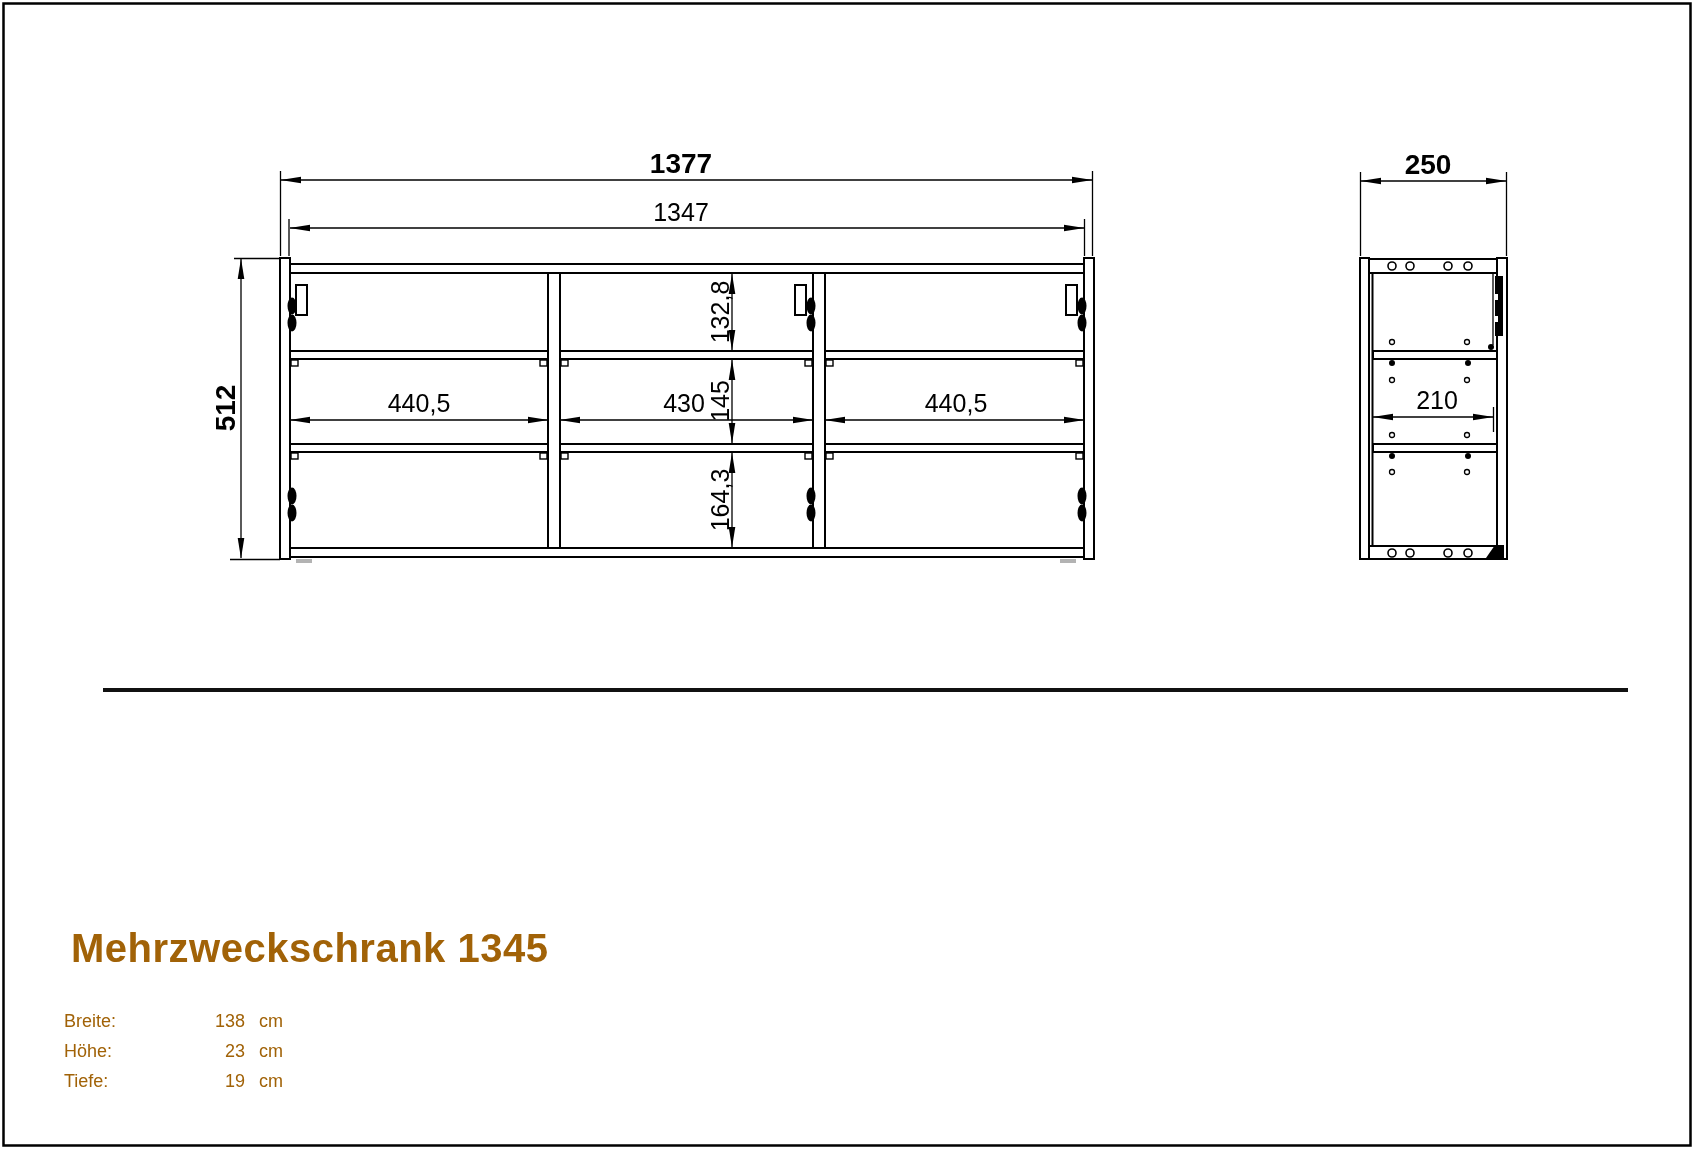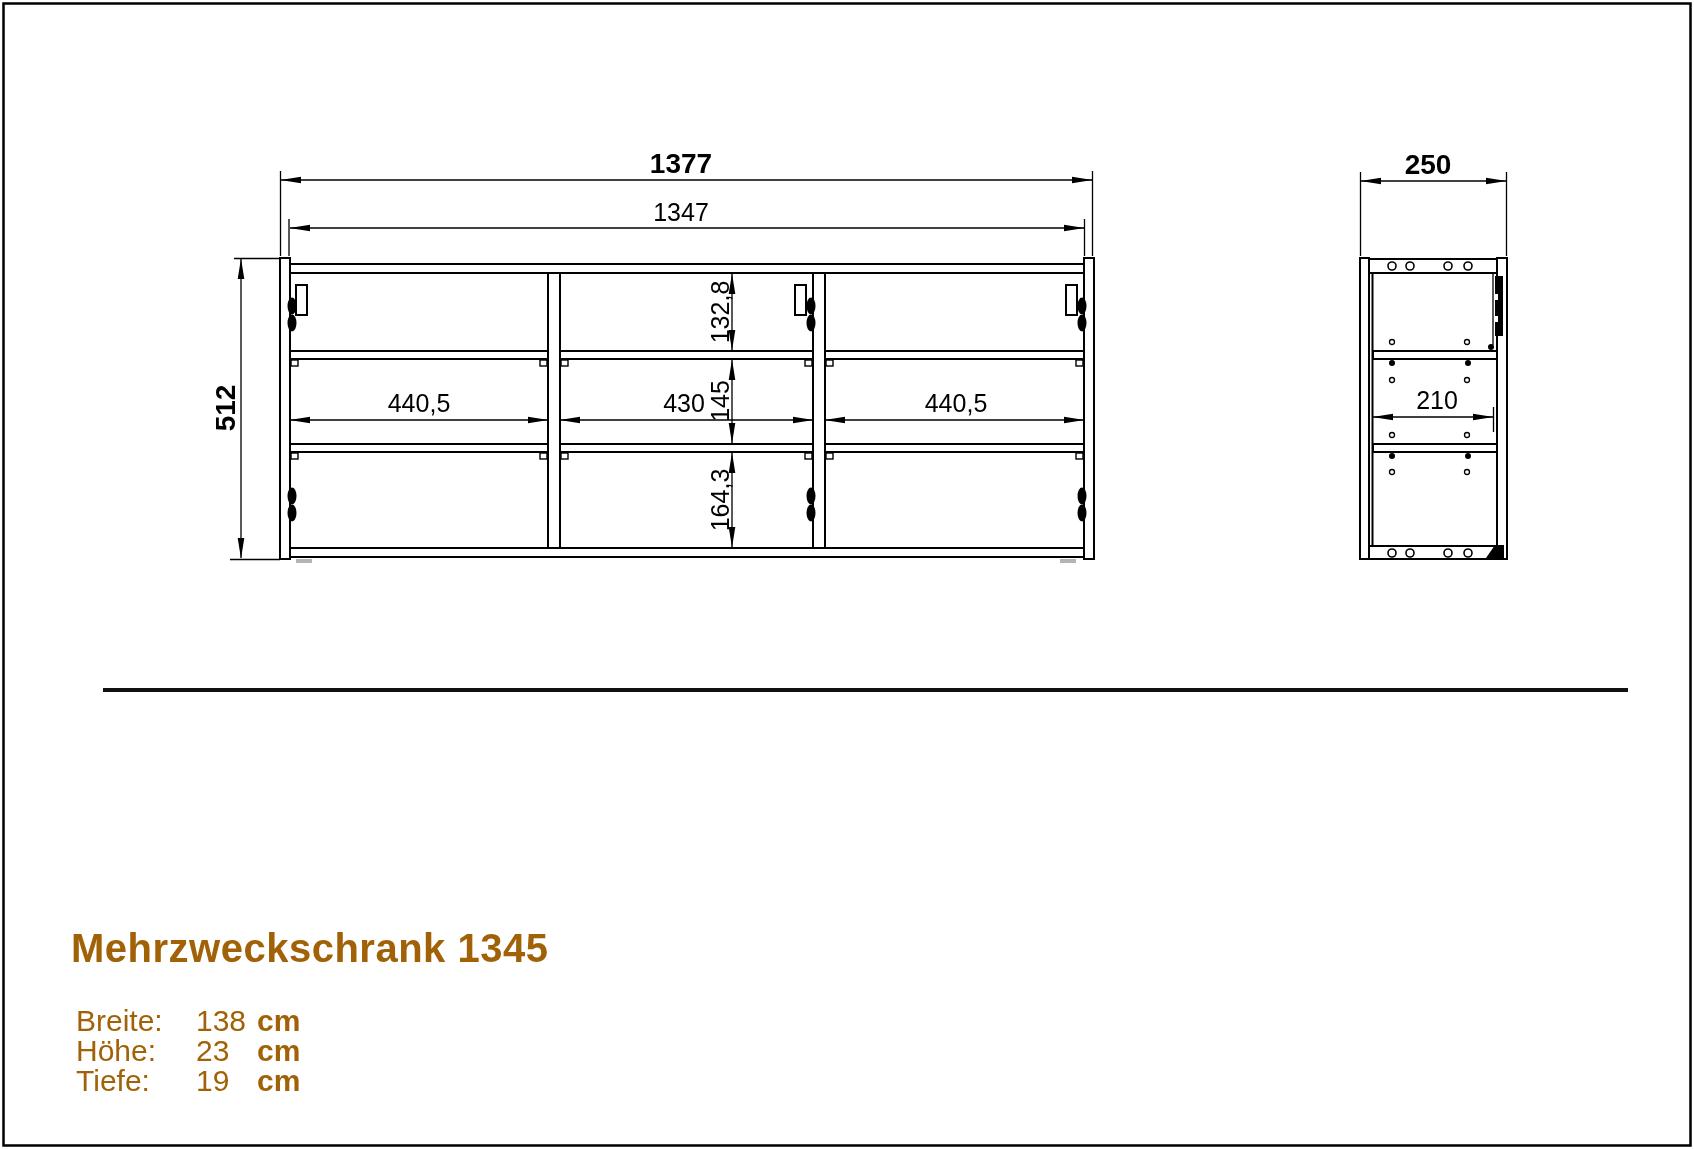--- a/index.html
+++ b/index.html
@@ -26,25 +26,25 @@
   text{text-anchor:middle;fill:#000;}
   .dim{font:25px "Liberation Sans", sans-serif;}
   .dimb{font:bold 28px "Liberation Sans", sans-serif;}
 
   
   .title{
     position:absolute;left:71px;top:926px;
     font-size:40px;font-weight:bold;letter-spacing:0.5px;
     white-space:nowrap;
   }
-  .specs{position:absolute;left:76px;top:1006px;font-size:30px;}
+  .specs{position:absolute;left:64px;top:1006px;font-size:18px;}
   .spec-row{display:flex;height:30px;line-height:30px;}
   .spec-label{width:120px;}
-  .spec-value{width:61px;text-align:left;}
-  .spec-unit{font-weight:bold;}
+  .spec-value{width:61px;text-align:right;}
+  .spec-unit{margin-left:14px;}
 </style>
 </head>
 <body>
 
 <div class="page">
 
 <svg width="1694" height="1149" viewBox="0 0 1694 1149">
   <defs>
     <marker id="arr" markerWidth="22" markerHeight="9" refX="21" refY="4.5" orient="auto-start-reverse" markerUnits="userSpaceOnUse">
       <path d="M21.5,4.5 L1,1.2 L1,7.8 Z" fill="#000"></path>

